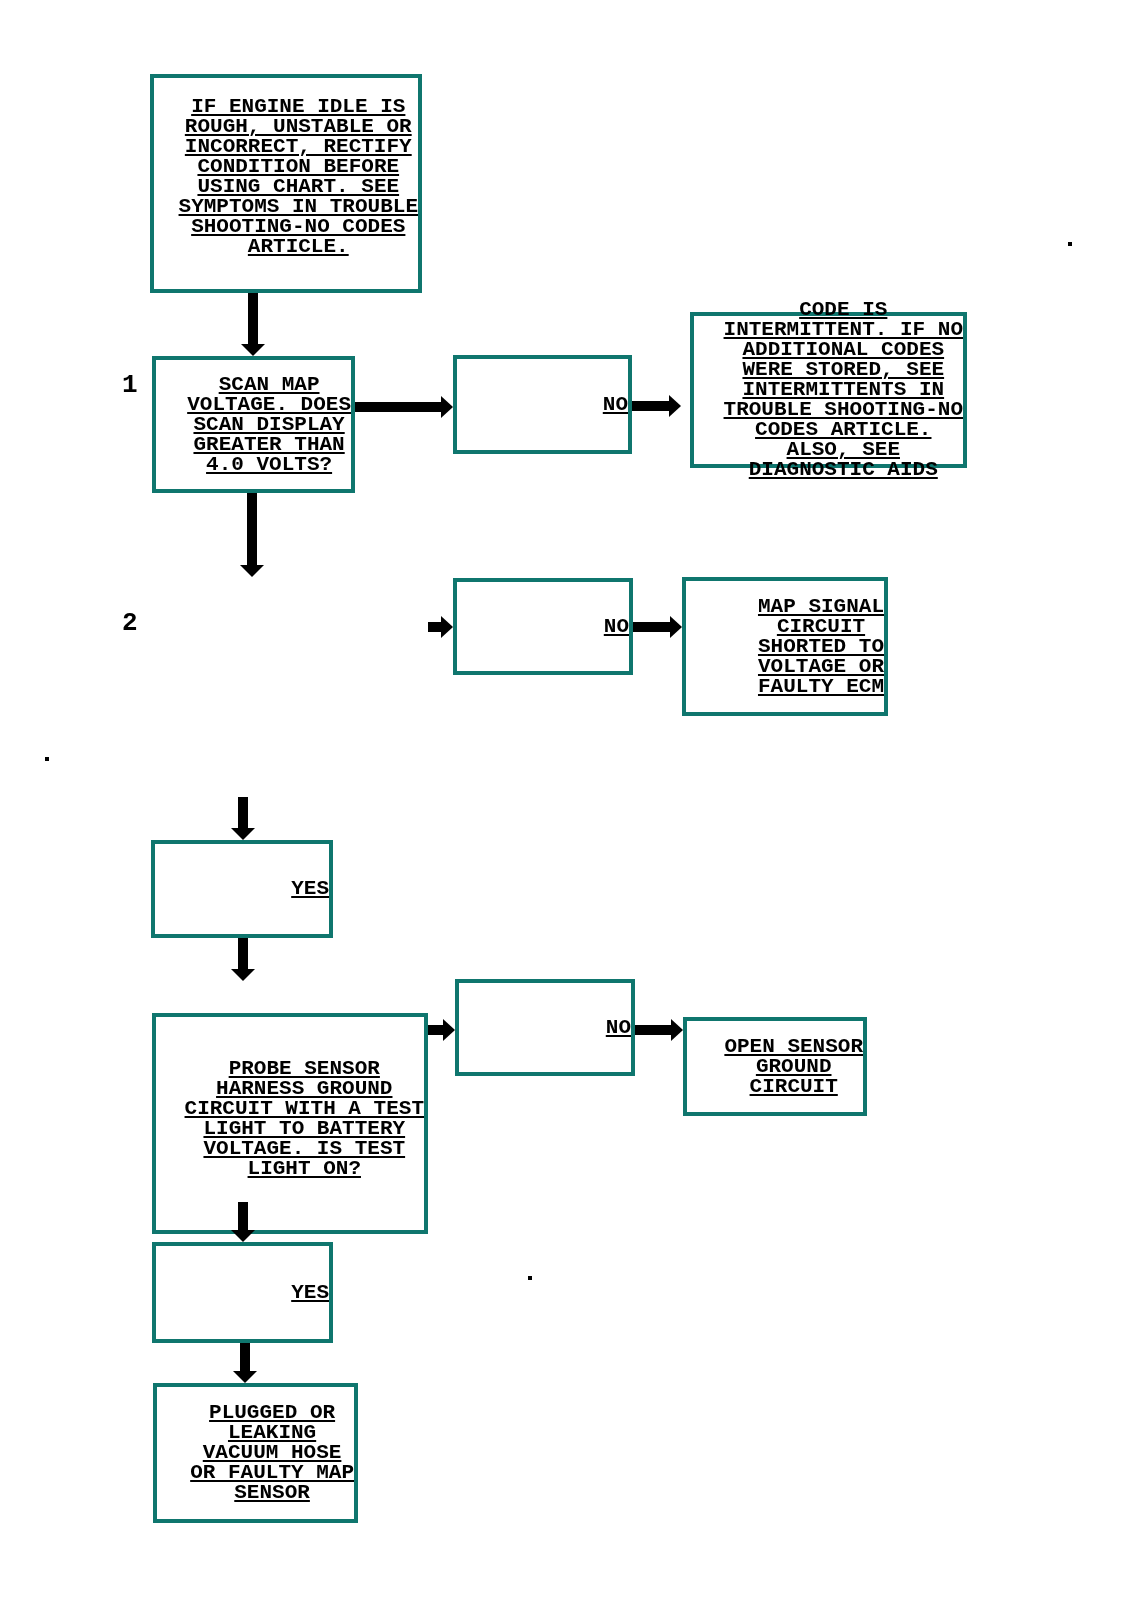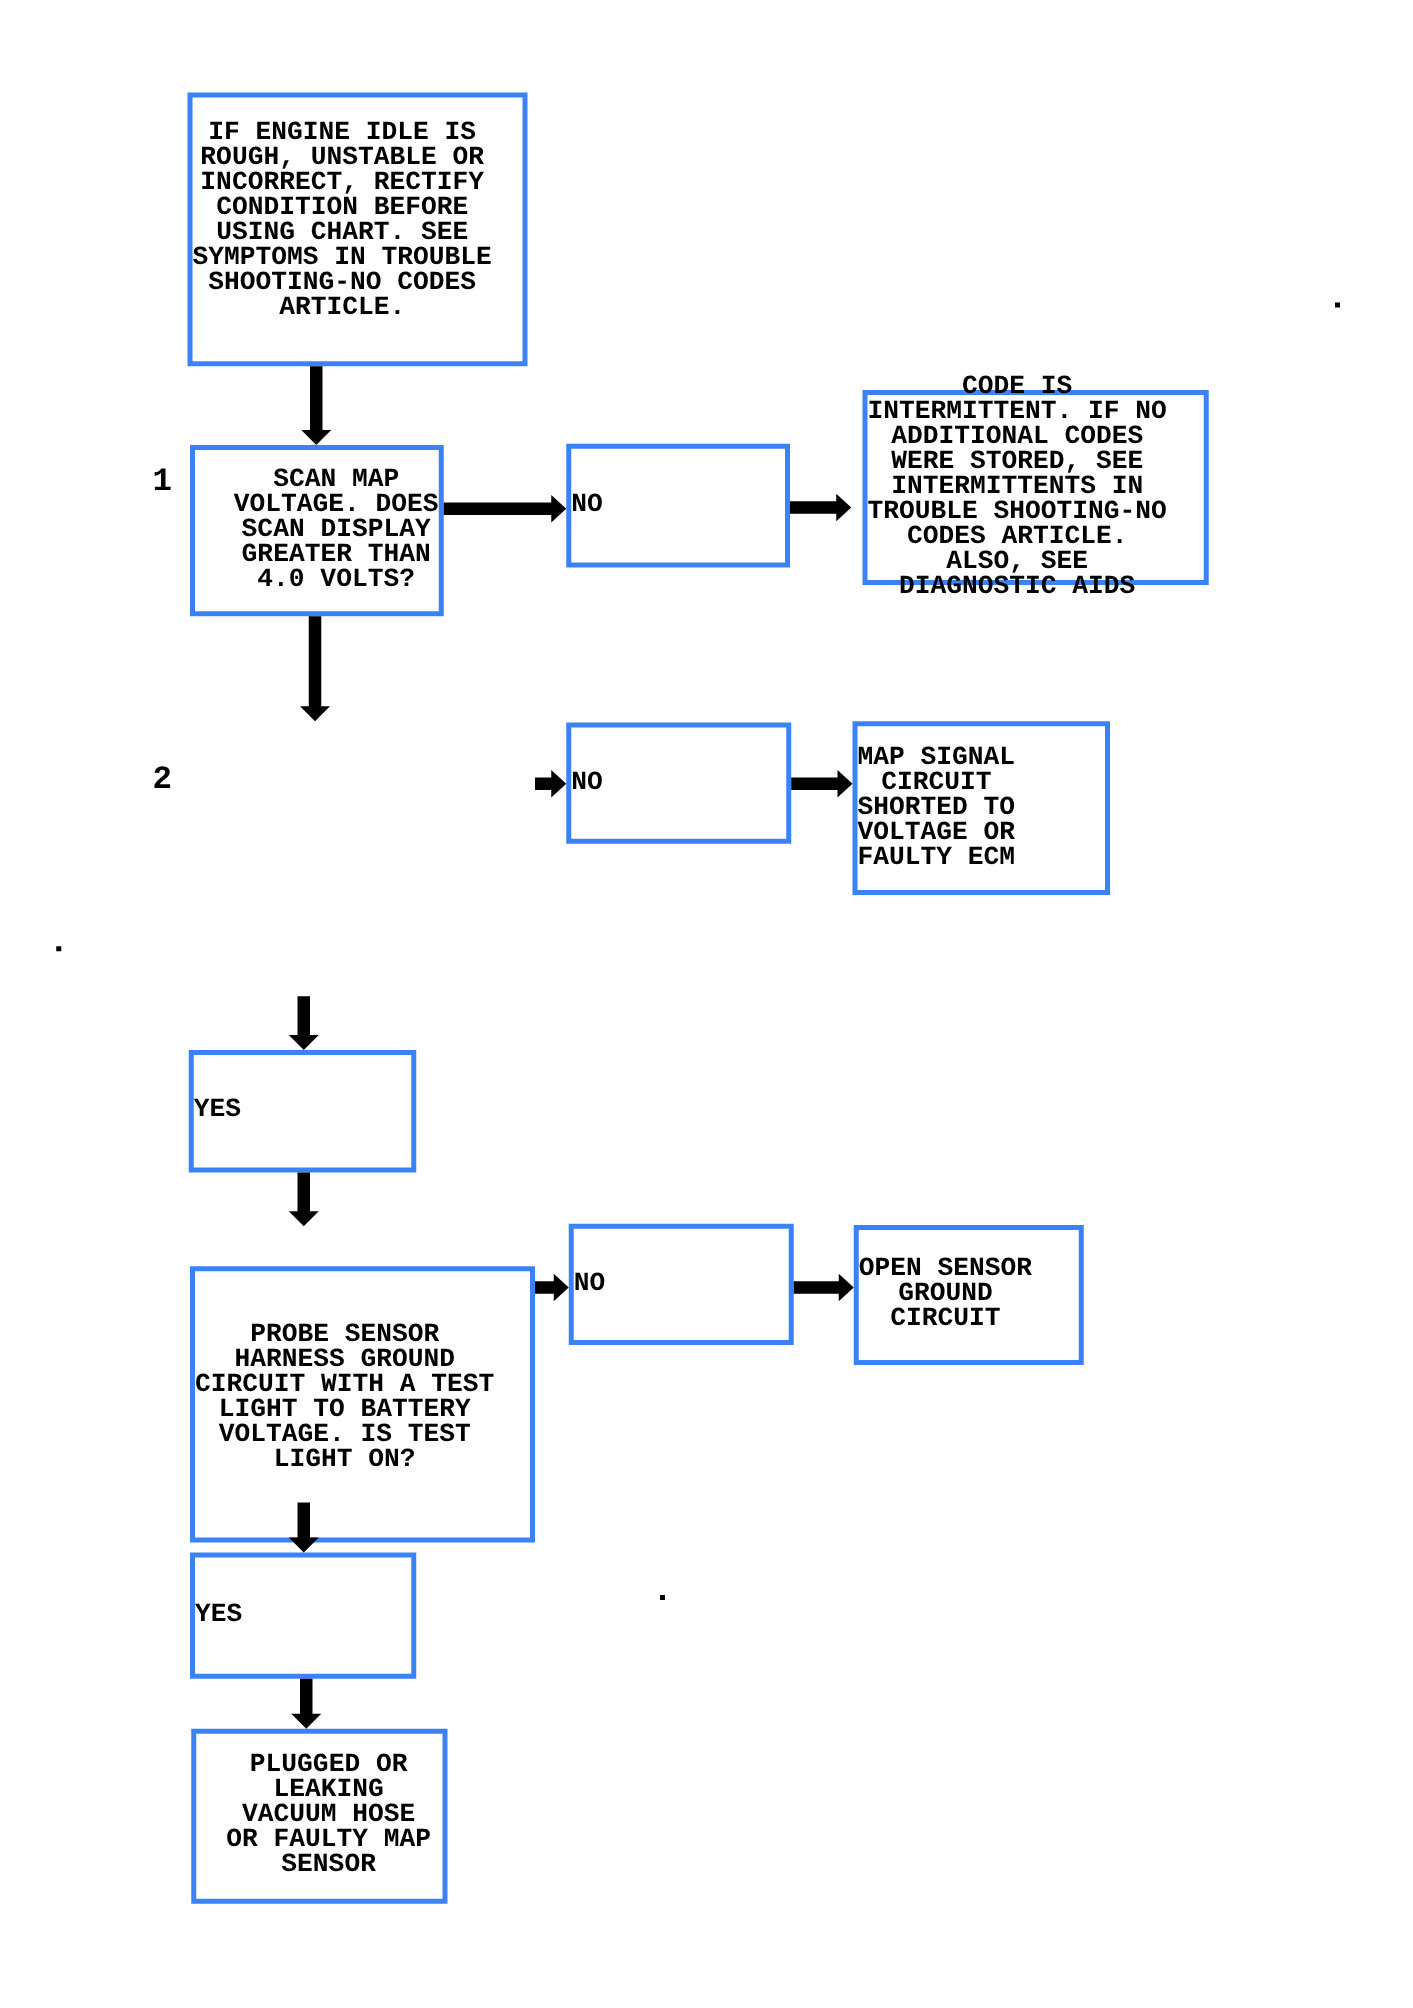--- a/index.html
+++ b/index.html
@@ -6,26 +6,27 @@
   .canvas {
     position: relative;
     width: 1130px;
     height: 1606px;
     background: #ffffff;
     font-family: "Liberation Mono", "DejaVu Sans Mono", monospace;
     color: #000;
   }
   .fbox {
     position: absolute;
-    border: 4px solid #3b82f6;
+    border: 4px solid #0f766e;
     box-sizing: border-box;
     display: flex;
     align-items: center;
-    justify-content: flex-start;
+    justify-content: flex-end;
     text-align: center;
+    text-decoration: underline;
   }
   .btext {
     white-space: pre-line;
     font-weight: 700;
     font-size: 21px;
     line-height: 20px;
     letter-spacing: 0px;
   }
   .step-label {
     position: absolute;
@@ -126,21 +127,21 @@
 CIRCUIT WITH A TEST
 LIGHT TO BATTERY
 VOLTAGE. IS TEST
 LIGHT ON?</span>
   </div>
 
   <div class="fbox" style="left:455px; top:979px; width:180px; height:97px;">
     <span class="btext">NO</span>
   </div>
 
-  <div class="fbox" style="left:683px; top:980px; width:184px; height:112px;">
+  <div class="fbox" style="left:683px; top:1017px; width:184px; height:99px;">
     <span class="btext">OPEN SENSOR
 GROUND
 CIRCUIT</span>
   </div>
 
   <div class="fbox" style="left:152px; top:1242px; width:181px; height:101px;">
     <span class="btext">YES</span>
   </div>
 
   <div class="fbox" style="left:153px; top:1383px; width:205px; height:140px;padding-left:24px;">

